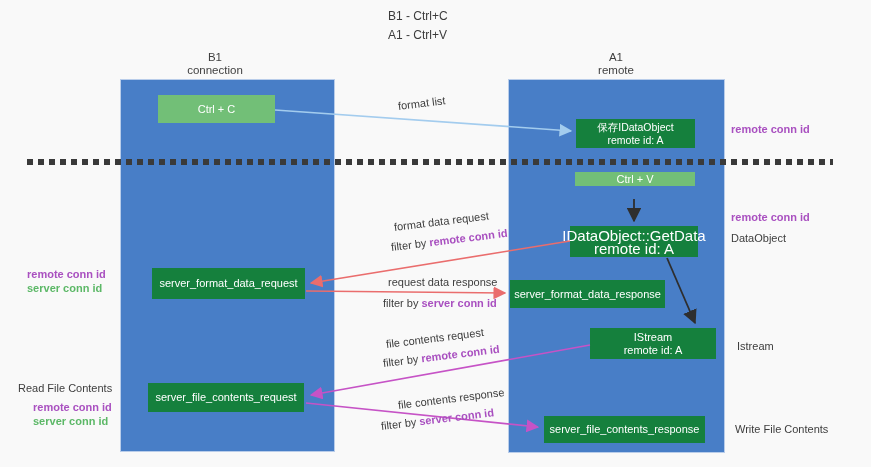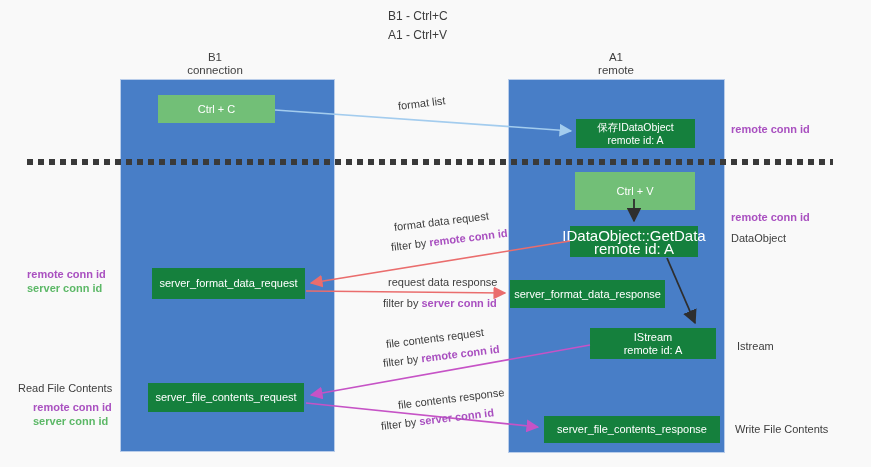--- a/index.html
+++ b/index.html
@@ -58,35 +58,35 @@
     <div>server_format_data_request</div>
   </div>
   <div class="box orange" style="left:148px;top:383px;width:156px;height:29px;">
     <div>server_file_contents_request</div>
   </div>
 
   <div class="box orange" style="left:576px;top:119px;width:119px;height:29px;font-size:10.5px;">
     <div>保存IDataObject</div>
     <div>remote id: A</div>
   </div>
-  <div class="box green" style="left:575px;top:172px;width:120px;height:38px;">
+  <div class="box green" style="left:575px;top:172px;width:120px;height:14px;">
     <div>Ctrl + V</div>
   </div>
   <div class="box orange" style="left:570px;top:226px;width:128px;height:31px;font-size:15px;">
     <div>IDataObject::GetData</div>
     <div>remote id: A</div>
   </div>
   <div class="box orange" style="left:510px;top:280px;width:155px;height:28px;">
     <div>server_format_data_response</div>
   </div>
   <div class="box orange" style="left:590px;top:328px;width:126px;height:31px;">
     <div>IStream</div>
     <div>remote id: A</div>
   </div>
-  <div class="box orange" style="left:544px;top:416px;width:176px;height:27px;text-align:center;">
+  <div class="box orange" style="left:544px;top:416px;width:161px;height:27px;text-align:center;">
     <div>server_file_contents_response</div>
   </div>
 
   <svg id="arrows" width="871" height="467">
     <defs>
       <marker id="m-blue" viewBox="0 0 10 10" refX="9" refY="5" markerWidth="8" markerHeight="8" orient="auto">
           <path d="M0,0 L10,5 L0,10 z" fill="#A3CCEE"></path>
         </marker>
       <marker id="m-red" viewBox="0 0 10 10" refX="9" refY="5" markerWidth="8" markerHeight="8" orient="auto">
           <path d="M0,0 L10,5 L0,10 z" fill="#EA6D6D"></path>

